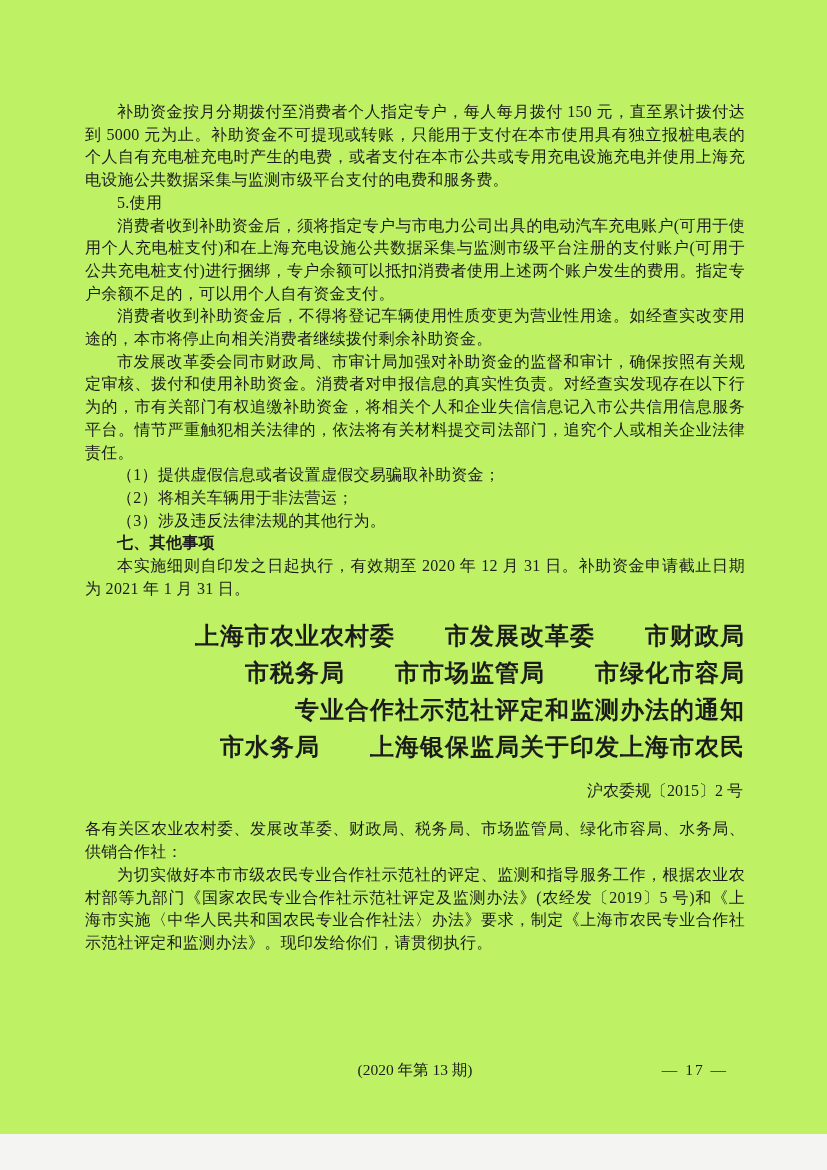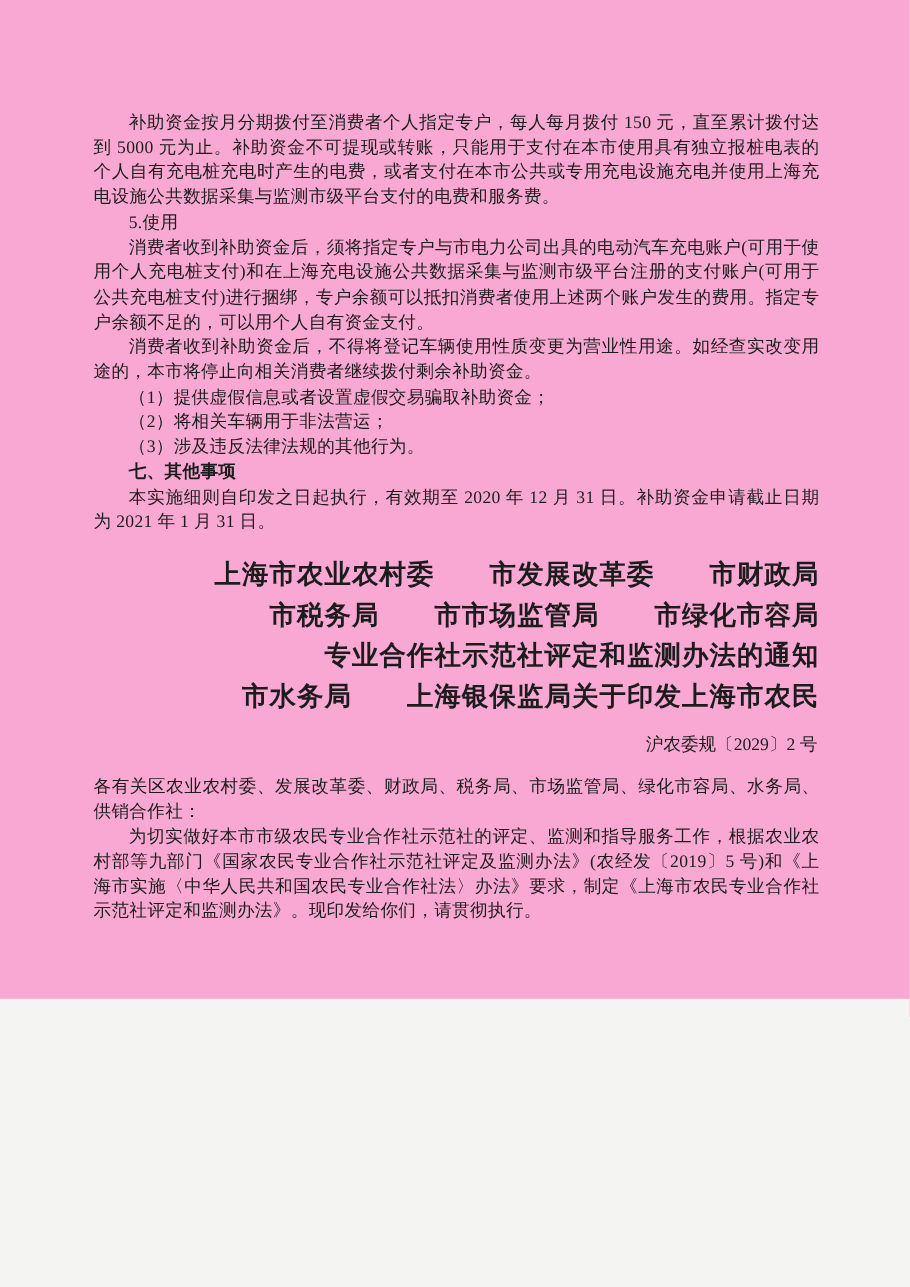--- a/index.html
+++ b/index.html
@@ -8,22 +8,22 @@
   }
   body {
     width: 827px;
     height: 1170px;
     background: #f4f4f2;
     font-family: "Liberation Serif", "DejaVu Serif", serif;
   }
   .page {
     position: relative;
     width: 827px;
-    height: 908px;
-    background: #f9a8d4;
+    height: 1134px;
+    background: #bef264;
     color: #1c1c1c;
     overflow: hidden;
     box-sizing: border-box;
   }
   .content {
     position: absolute;
     left: 85px;
     top: 101px;
     width: 660px;
   }
@@ -104,36 +104,37 @@
 <body>
 
 <div class="page">
   <div class="content">
 
     <div class="doc-body">
       <p>补助资金按月分期拨付至消费者个人指定专户，每人每月拨付 150 元，直至累计拨付达到 5000 元为止。补助资金不可提现或转账，只能用于支付在本市使用具有独立报桩电表的个人自有充电桩充电时产生的电费，或者支付在本市公共或专用充电设施充电并使用上海充电设施公共数据采集与监测市级平台支付的电费和服务费。</p>
       <p>5.使用</p>
       <p>消费者收到补助资金后，须将指定专户与市电力公司出具的电动汽车充电账户(可用于使用个人充电桩支付)和在上海充电设施公共数据采集与监测市级平台注册的支付账户(可用于公共充电桩支付)进行捆绑，专户余额可以抵扣消费者使用上述两个账户发生的费用。指定专户余额不足的，可以用个人自有资金支付。</p>
       <p>消费者收到补助资金后，不得将登记车辆使用性质变更为营业性用途。如经查实改变用途的，本市将停止向相关消费者继续拨付剩余补助资金。</p>
+      <p>市发展改革委会同市财政局、市审计局加强对补助资金的监督和审计，确保按照有关规定审核、拨付和使用补助资金。消费者对申报信息的真实性负责。对经查实发现存在以下行为的，市有关部门有权追缴补助资金，将相关个人和企业失信信息记入市公共信用信息服务平台。情节严重触犯相关法律的，依法将有关材料提交司法部门，追究个人或相关企业法律责任。</p>
       <p>（1）提供虚假信息或者设置虚假交易骗取补助资金；</p>
       <p>（2）将相关车辆用于非法营运；</p>
       <p>（3）涉及违反法律法规的其他行为。</p>
       <p class="bold">七、其他事项</p>
       <p>本实施细则自印发之日起执行，有效期至 2020 年 12 月 31 日。补助资金申请截止日期为 2021 年 1 月 31 日。</p>
     </div>
 
     <div class="notice-title">
       <div>上海市农业农村委　　市发展改革委　　市财政局</div>
       <div>市税务局　　市市场监管局　　市绿化市容局</div>
       <div>专业合作社示范社评定和监测办法的通知</div>
       <div>市水务局　　上海银保监局关于印发上海市农民</div>
     </div>
 
 
-    <div class="doc-number">沪农委规〔2029〕2 号</div>
+    <div class="doc-number">沪农委规〔2015〕2 号</div>
 
     <div class="notice-body">
       <p class="salutation">各有关区农业农村委、发展改革委、财政局、税务局、市场监管局、绿化市容局、水务局、供销合作社：</p>
       <p class="indent">为切实做好本市市级农民专业合作社示范社的评定、监测和指导服务工作，根据农业农村部等九部门《国家农民专业合作社示范社评定及监测办法》(农经发〔2019〕5 号)和《上海市实施〈中华人民共和国农民专业合作社法〉办法》要求，制定《上海市农民专业合作社示范社评定和监测办法》。现印发给你们，请贯彻执行。</p>
     </div>
 
   </div>
 
   <div class="page-footer">
     <span class="issue">(2020 年第 13 期)</span>

